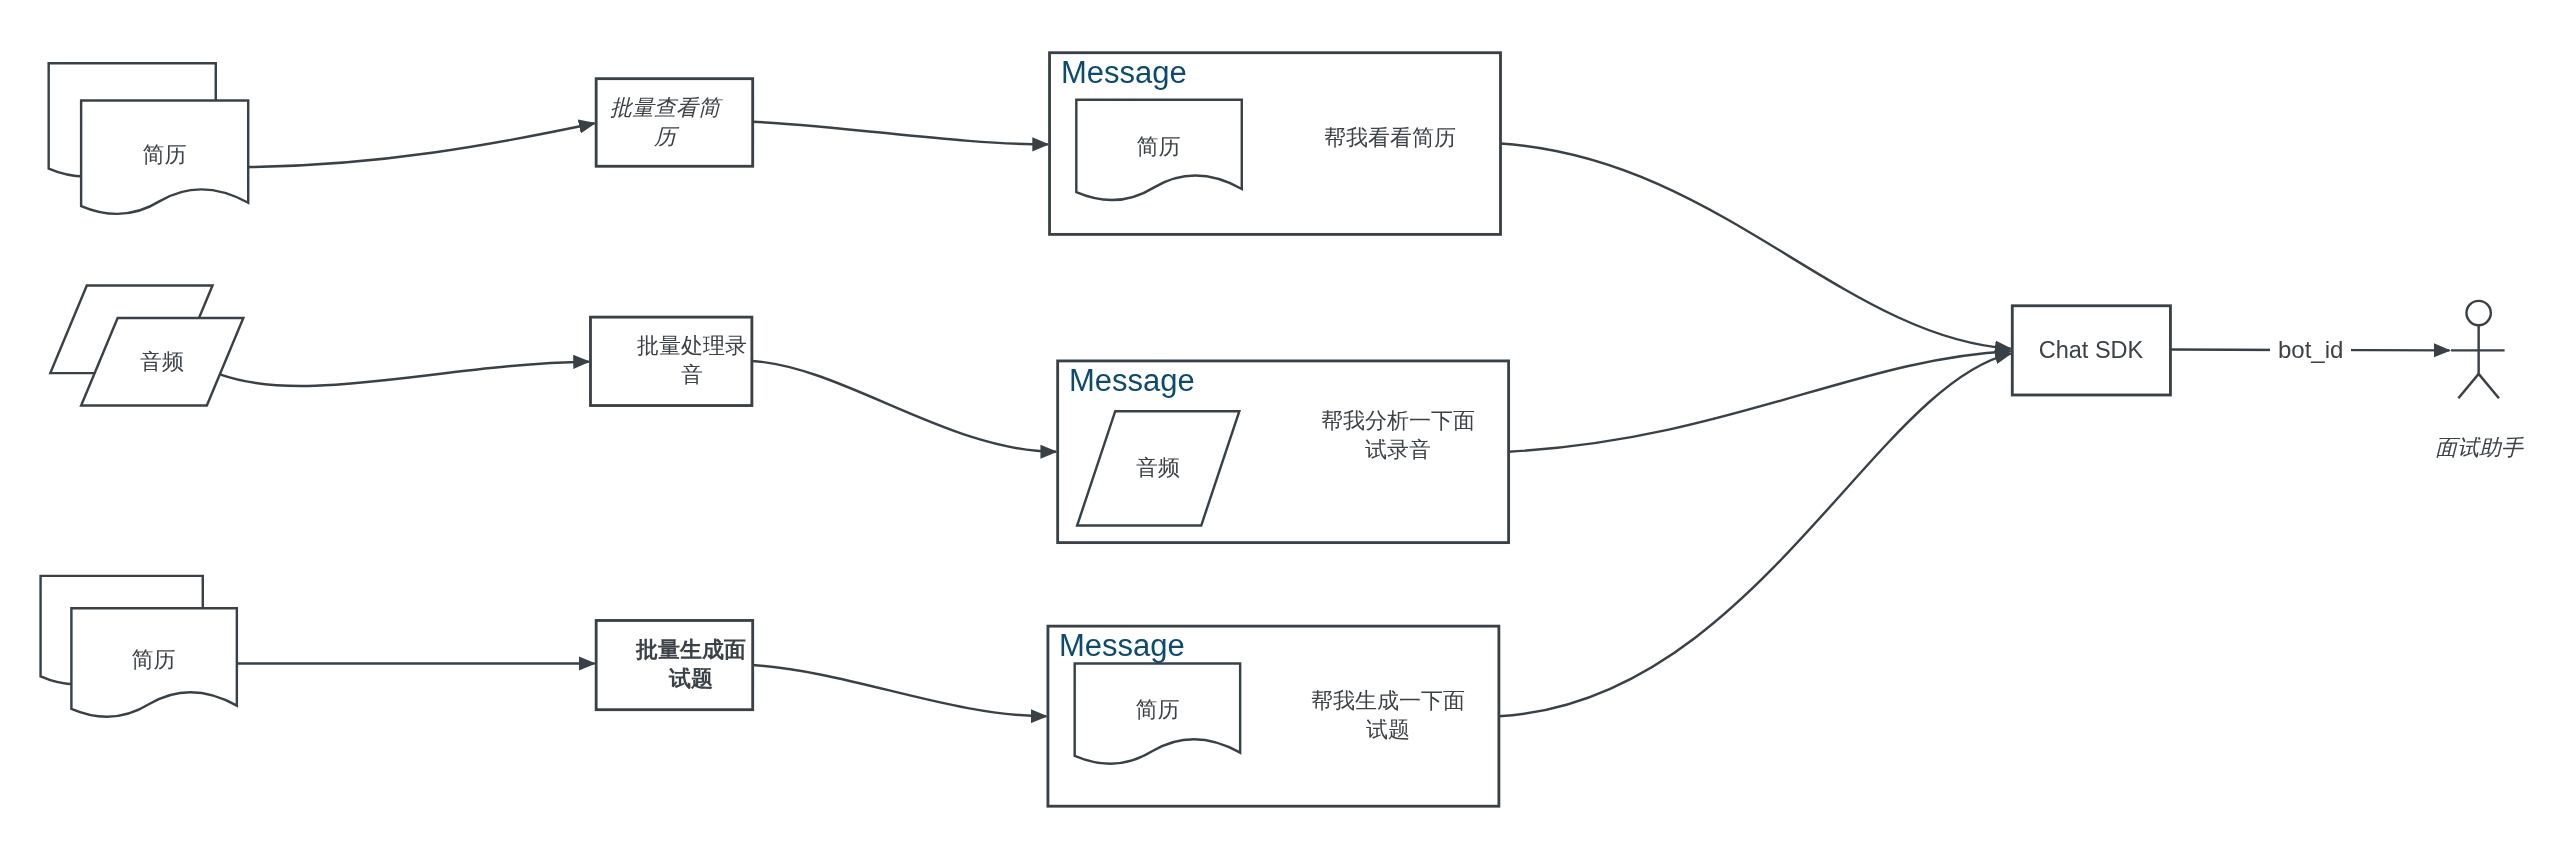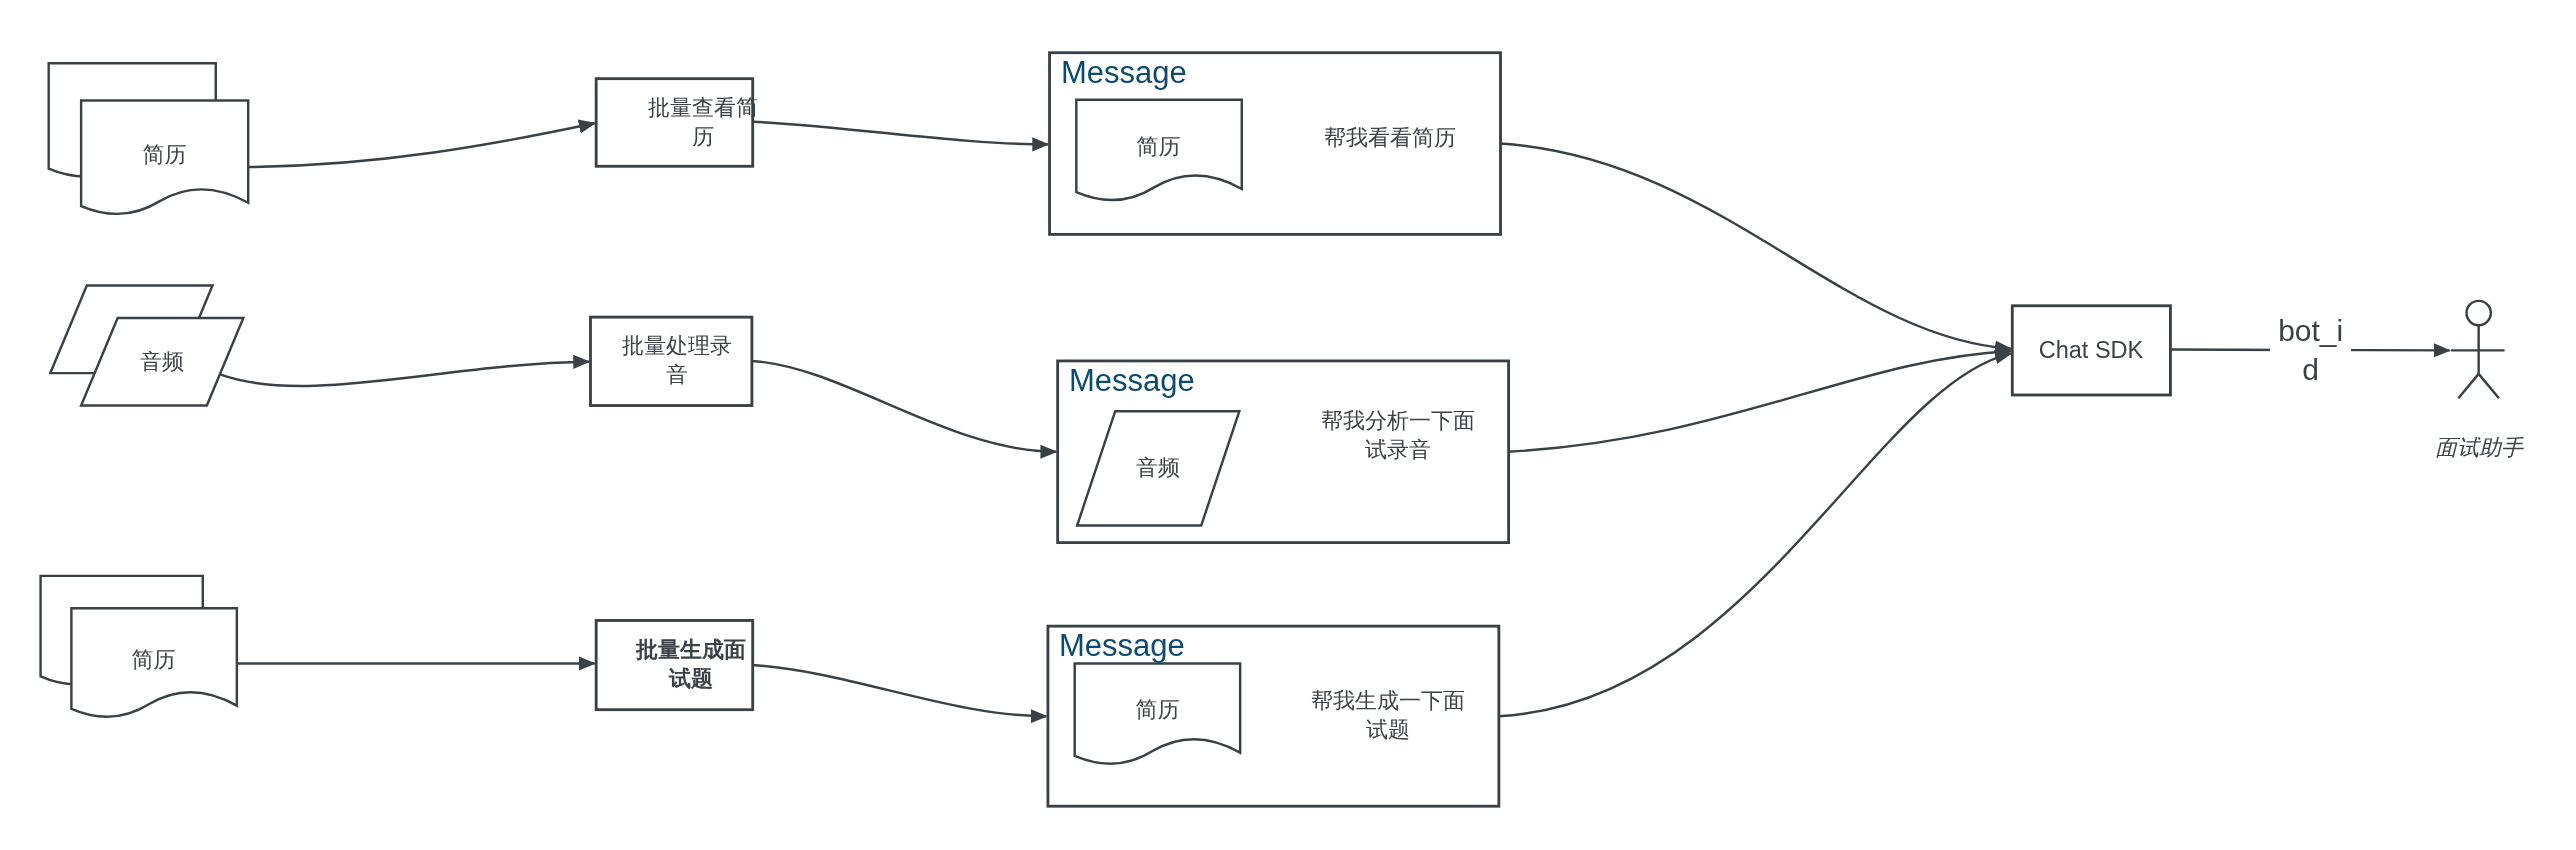--- a/index.html
+++ b/index.html
@@ -17,21 +17,21 @@
   .edge{fill:none;stroke:#3a4146;stroke-width:3;}
   .fig{fill:none;stroke:#3a4146;stroke-width:3;}
   .fig-head{fill:#ffffff;stroke:#3a4146;stroke-width:3;}
   .lbl{
     position:absolute;display:flex;align-items:center;justify-content:center;
     text-align:center;font-size:22px;line-height:1.3;color:#3c4146;
     pointer-events:none;white-space:normal;word-break:break-all;
   }
   .title{position:absolute;font-size:31px;line-height:1.1;color:#0c4a6e;}
   .sdk-lbl{font-size:23.5px;}
-  .edge-lbl{background:#ffffff;padding:0 3.2px;font-size:30px;}
+  .edge-lbl{background:#ffffff;padding:0 3.2px;font-size:24px;}
 </style>
 </head>
 <body>
 
 <div class="canvas">
 
   <svg class="layer" width="2576" height="850" viewBox="0 0 3176 1048">
     <defs>
       <marker id="arr" viewBox="0 0 12 10" refX="11" refY="5" markerWidth="21" markerHeight="18" markerUnits="userSpaceOnUse" orient="auto">
         <path d="M0 0 L12 5 L0 10 Z" fill="#3a4146"></path>
@@ -75,27 +75,27 @@
     <g>
       <circle class="fig-head" cx="3056" cy="386" r="15"></circle>
       <path class="fig" d="M3056 401 V461"></path>
       <path class="fig" d="M3022 432 H3088"></path>
       <path class="fig" d="M3056 461 L3031 491"></path>
       <path class="fig" d="M3056 461 L3081 491"></path>
     </g>
   </svg>
 
   <div class="lbl" style="left:81px;top:101px;width:167px;height:109px;">简历</div>
-  <div class="lbl" style="left:642px;top:79px;width:122px;height:88px;">批量查看简历</div>
+  <div class="lbl" style="left:604px;top:79px;width:122px;height:88px;font-style:italic;">批量查看简历</div>
   <div class="title" style="left:1061px;top:56px;">Message</div>
   <div class="lbl" style="left:1076px;top:100px;width:165px;height:94px;">简历</div>
   <div class="lbl" style="left:1309px;top:53px;width:162px;height:170px;">帮我看看简历</div>
 
   <div class="lbl" style="left:81px;top:318px;width:162px;height:88px;">音频</div>
-  <div class="lbl" style="left:616px;top:317px;width:122px;height:88px;">批量处理录音</div>
+  <div class="lbl" style="left:631px;top:317px;width:122px;height:88px;">批量处理录音</div>
   <div class="title" style="left:1069px;top:364px;">Message</div>
   <div class="lbl" style="left:1077px;top:411px;width:162px;height:114px;">音频</div>
   <div class="lbl" style="left:1317px;top:345px;width:162px;height:182px;">帮我分析一下面试录音</div>
 
   <div class="lbl" style="left:71px;top:608px;width:165px;height:105px;">简历</div>
   <div class="lbl" style="left:630px;top:620px;width:122px;height:89px;font-weight:bold;">批量生成面试题</div>
   <div class="title" style="left:1059px;top:629px;">Message</div>
   <div class="lbl" style="left:1075px;top:663px;width:165px;height:94px;">简历</div>
   <div class="lbl" style="left:1307px;top:626px;width:162px;height:180px;">帮我生成一下面试题</div>
 

